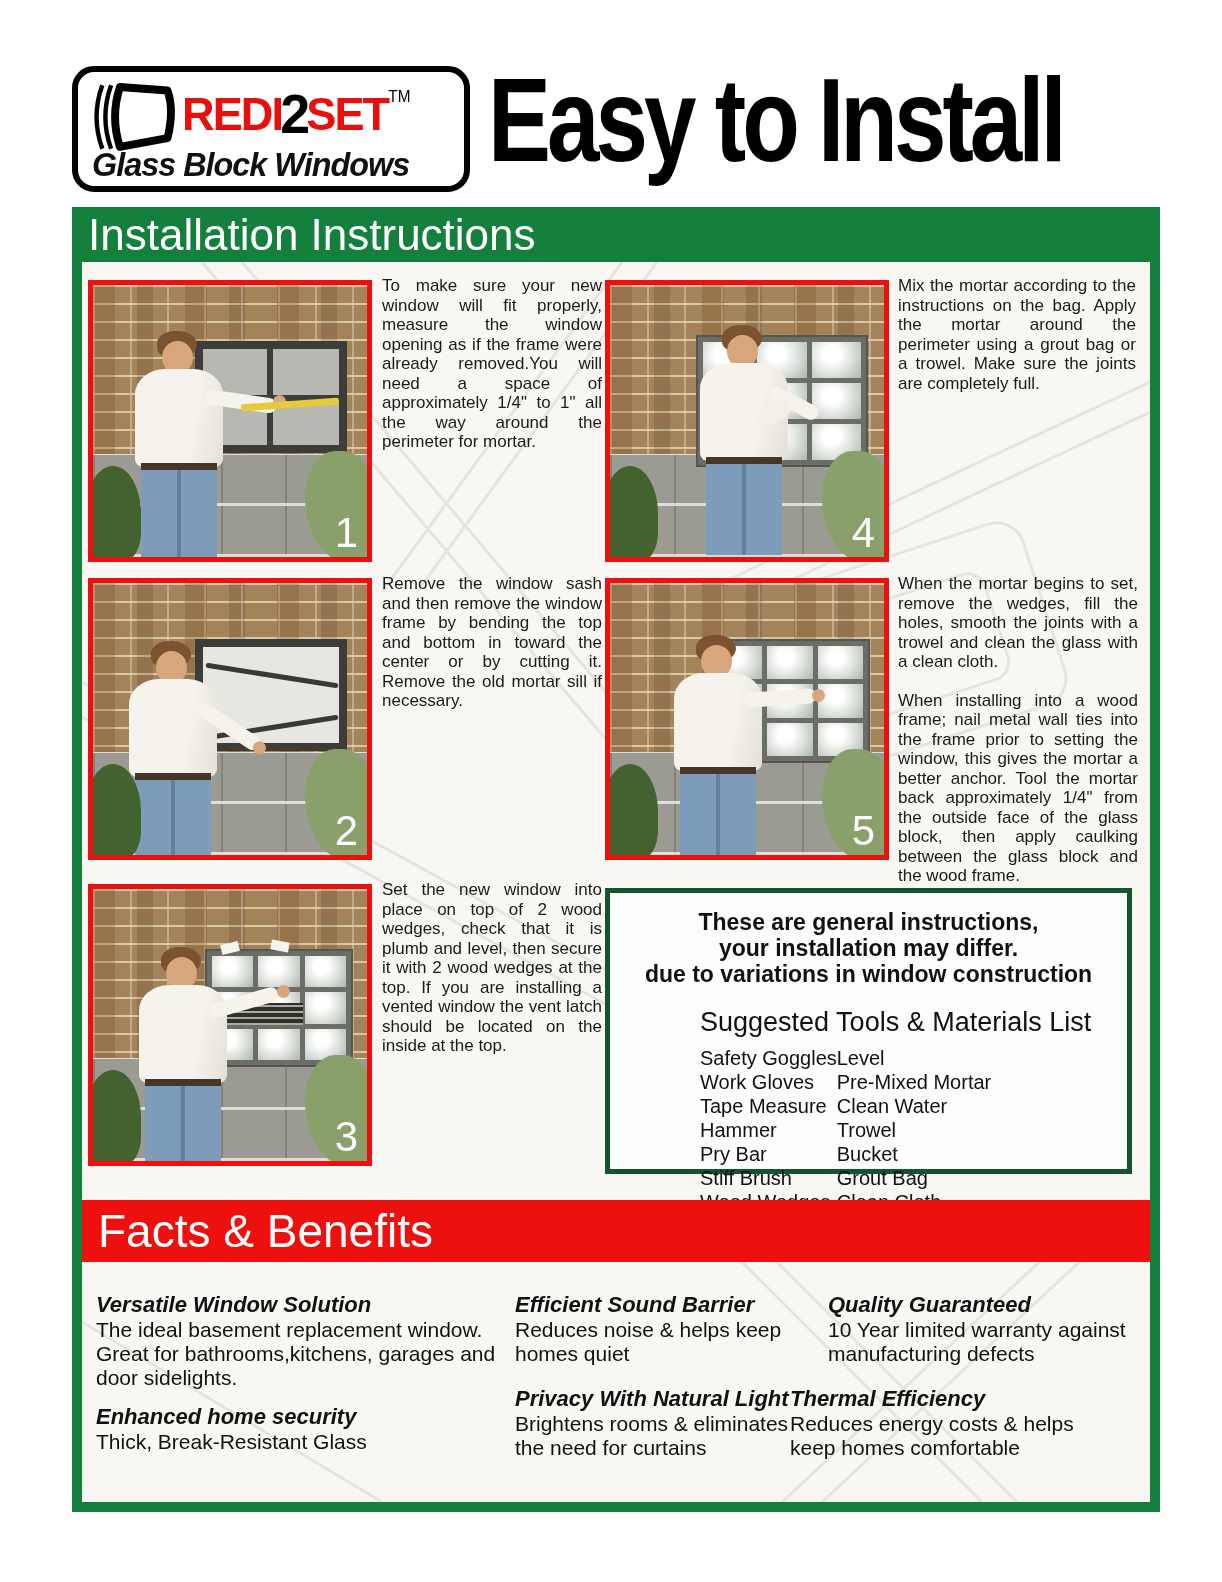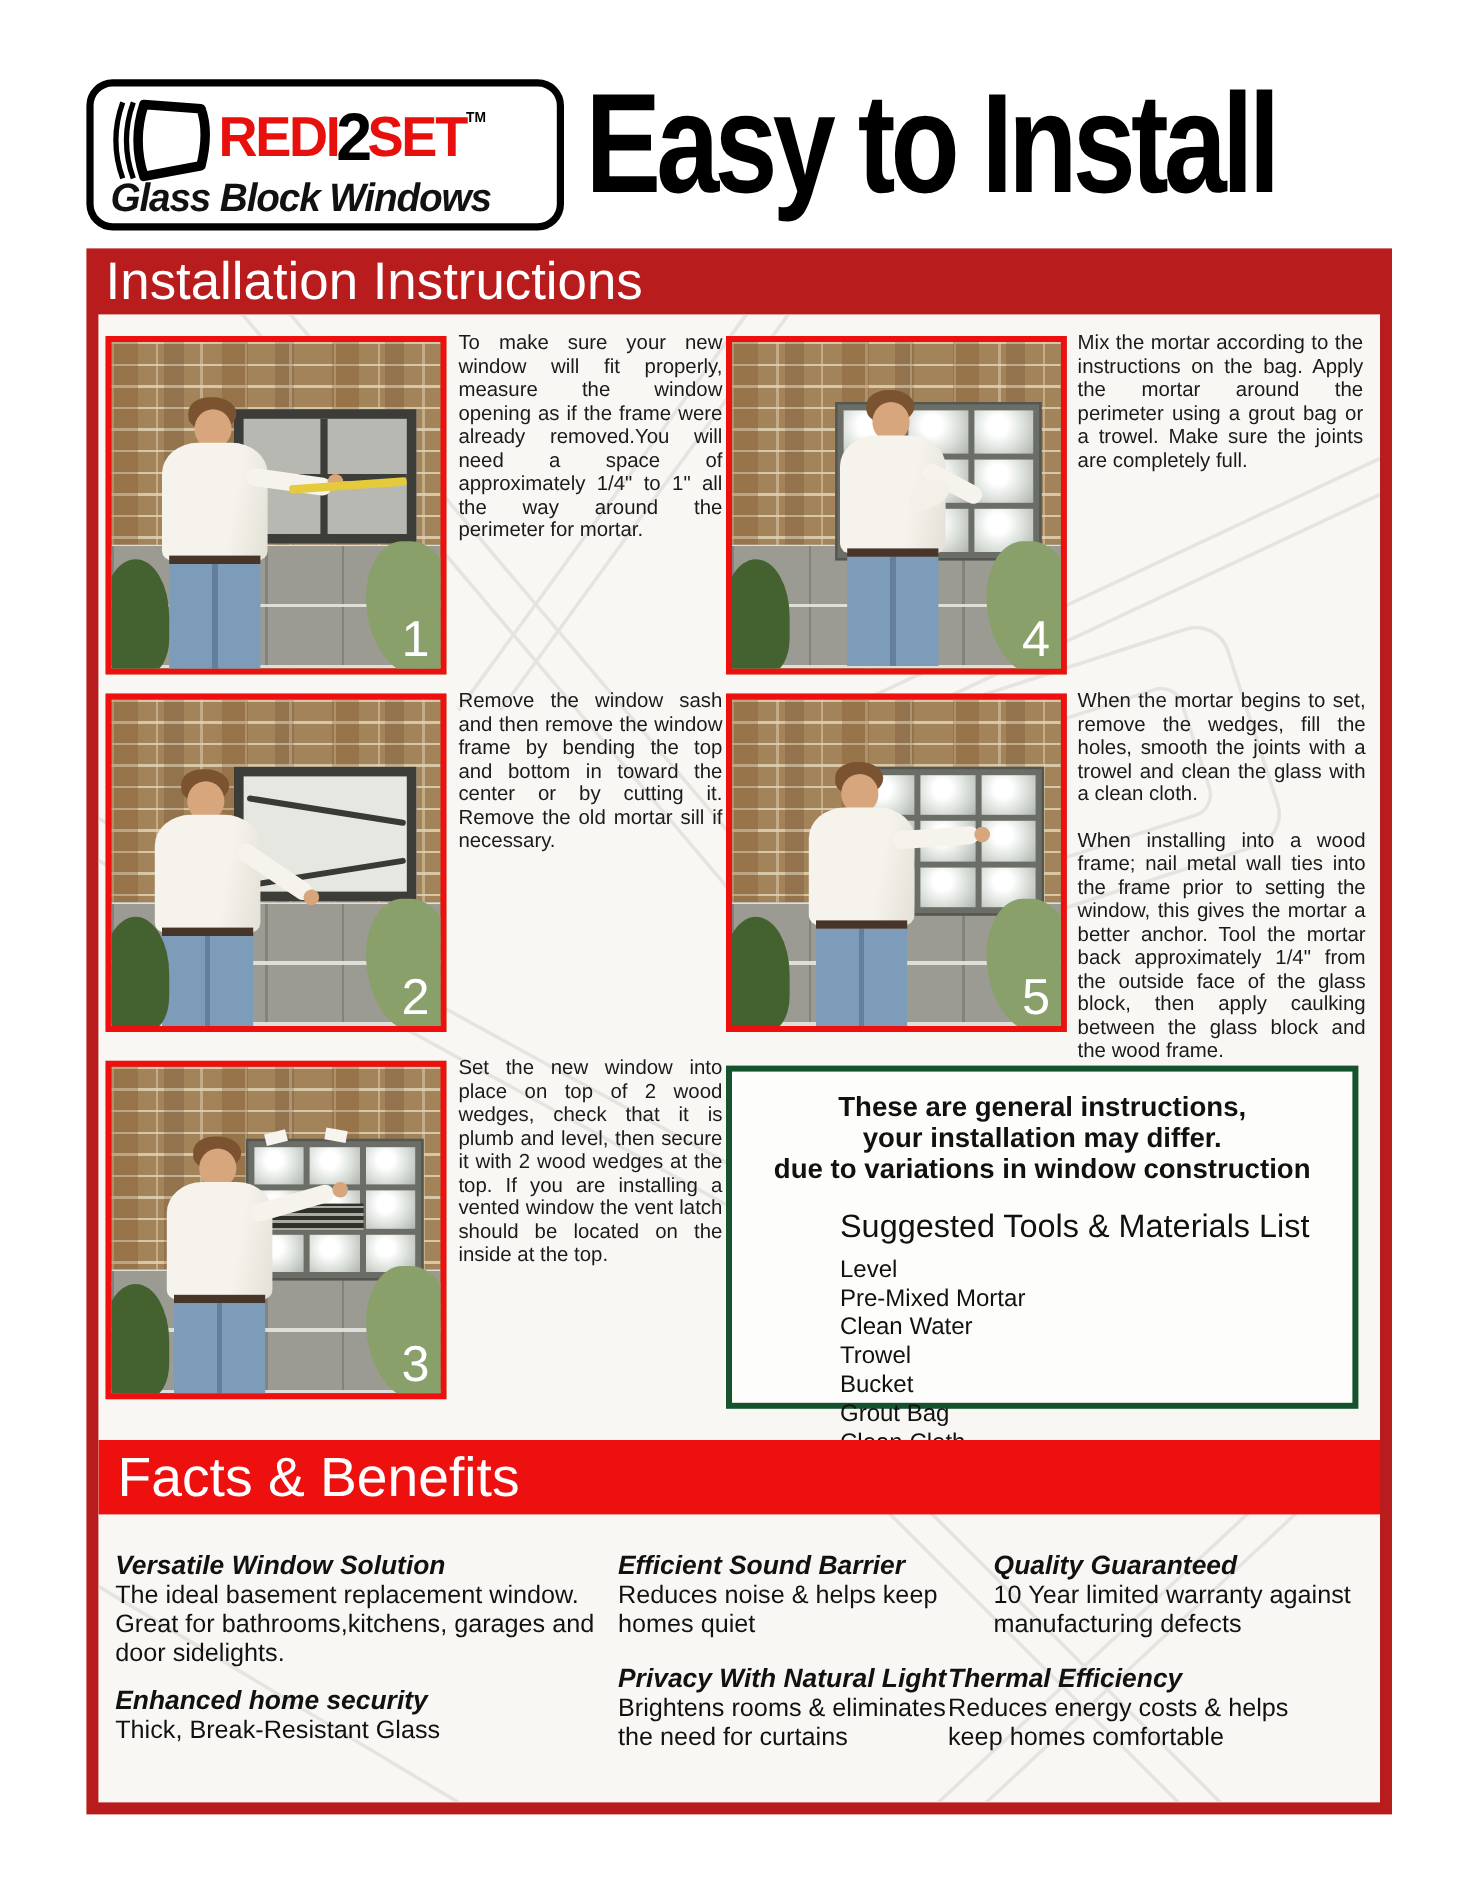--- a/index.html
+++ b/index.html
@@ -10,29 +10,29 @@
   
   .logo-box{
     position:absolute;left:72px;top:66px;width:398px;height:126px;
     border:6px solid #000;border-radius:22px;background:#fff;box-sizing:border-box;
   }
   .logo-icon{position:absolute;left:10px;top:8px;width:92px;height:74px;}
   .brand-line{position:absolute;left:104px;top:6px;white-space:nowrap;
     font-weight:900;font-size:47px;letter-spacing:-2px;transform:scaleX(.96);transform-origin:left;}
   .brand-red{color:#e8100c;}
   .brand-two{color:#000;font-size:56px;position:relative;top:3px;margin:0 -2px;}
-  .brand-tm{color:#000;font-size:12px;font-weight:700;vertical-align:28px;letter-spacing:0;}
+  .brand-tm{color:#000;font-size:16px;font-weight:400;vertical-align:28px;letter-spacing:0;}
   .tagline{position:absolute;left:14px;top:74px;font-style:italic;font-weight:700;
     font-size:33px;letter-spacing:-1px;transform:scaleX(.98);transform-origin:left;white-space:nowrap;}
   .main-title{
     position:absolute;left:488px;top:52px;margin:0;font-size:118px;font-weight:900;
     letter-spacing:-5px;transform:scaleX(.80);transform-origin:left;white-space:nowrap;color:#000;
   }
   
-  .frame{position:absolute;left:72px;top:207px;width:1088px;height:1305px;background:#b91c1c;}
+  .frame{position:absolute;left:72px;top:207px;width:1088px;height:1305px;background:#15803d;}
   .banner-top{height:55px;line-height:55px;color:#fff;font-size:44px;padding-left:16px;white-space:nowrap;}
   .content{
     position:absolute;left:10px;top:55px;width:1068px;height:1240px;background:#f8f7f4;overflow:hidden;
   }
   .lineart{position:absolute;left:0;top:0;z-index:0;opacity:.55;}
   
   .step-text{
     position:absolute;z-index:2;font-size:17px;line-height:19.5px;text-align:justify;color:#1a1a1a;
   }
   .step-text p{margin:0;}
@@ -310,20 +310,29 @@
       </div>
 
       <div class="notice-box">
         <div class="notice">
           <div>These are general instructions,</div>
           <div>your installation may differ.</div>
           <div>due to  variations in window construction</div>
         </div>
         <div class="tools-title">Suggested Tools &amp; Materials List</div>
         <div class="tools-cols">
+          <ul>
+            <li>Safety Goggles</li>
+            <li>Work Gloves</li>
+            <li>Tape Measure</li>
+            <li>Hammer</li>
+            <li>Pry Bar</li>
+            <li>Stiff Brush</li>
+            <li>Wood Wedges</li>
+          </ul>
           <ul class="tools-col2">
             <li>Level</li>
             <li>Pre-Mixed Mortar</li>
             <li>Clean Water</li>
             <li>Trowel</li>
             <li>Bucket</li>
             <li>Grout Bag</li>
             <li>Clean Cloth</li>
           </ul>
         </div>

